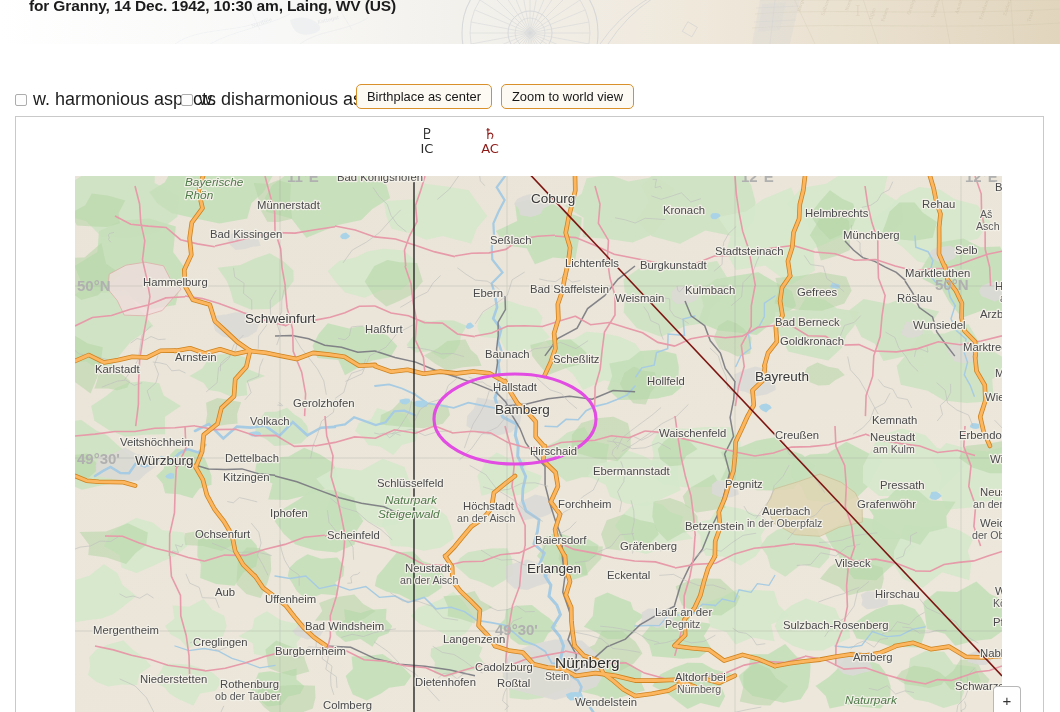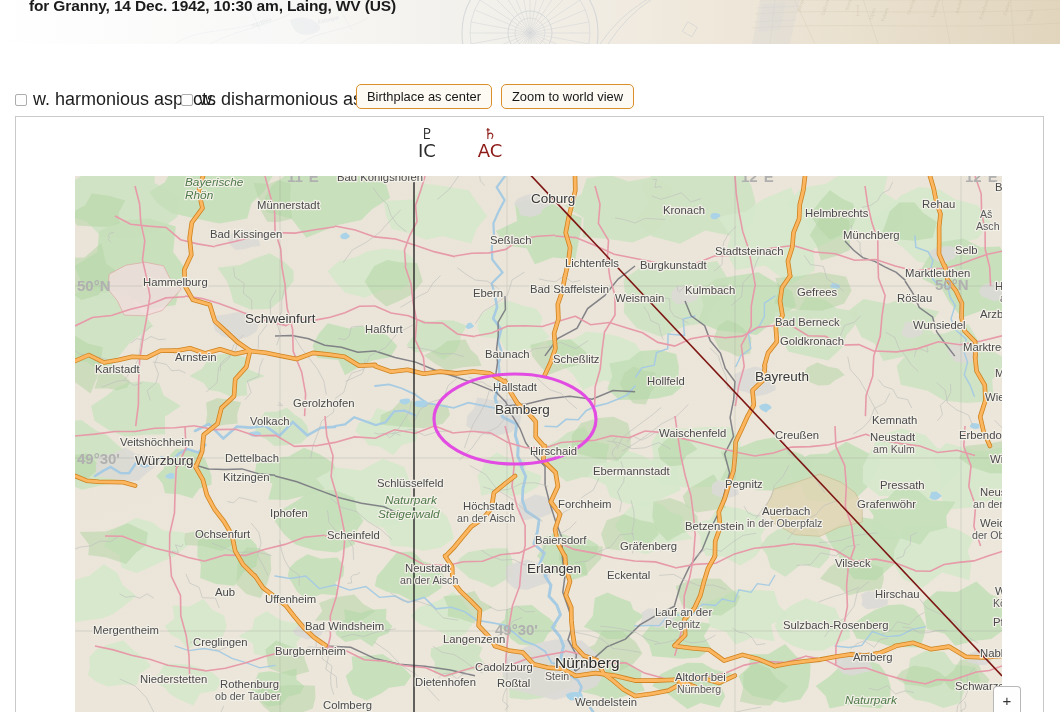--- a/index.html
+++ b/index.html
@@ -100,21 +100,21 @@
     left: 0; top: 0;
     width: 1029px; height: 60px;
   }
   .glyph-col {
     position: absolute;
     text-align: center;
     line-height: 1.02;
     font-family: "DejaVu Sans", sans-serif;
   }
   .glyph-sym { font-size: 15px; display: block; }
-  .glyph-lab { font-size: 18px; display: block; font-family: "DejaVu Sans", sans-serif; }
+  .glyph-lab { font-size: 13px; display: block; font-family: "DejaVu Sans", sans-serif; }
   .glyph-ic { color: #2b2b2b; }
   .glyph-ac { color: #8d1a17; }
 
   .map-canvas {
     position: absolute;
     left: 59px; top: 59px;
     width: 927px; height: 537px;
     overflow: hidden;
     background: #e8e3d8;
   }

